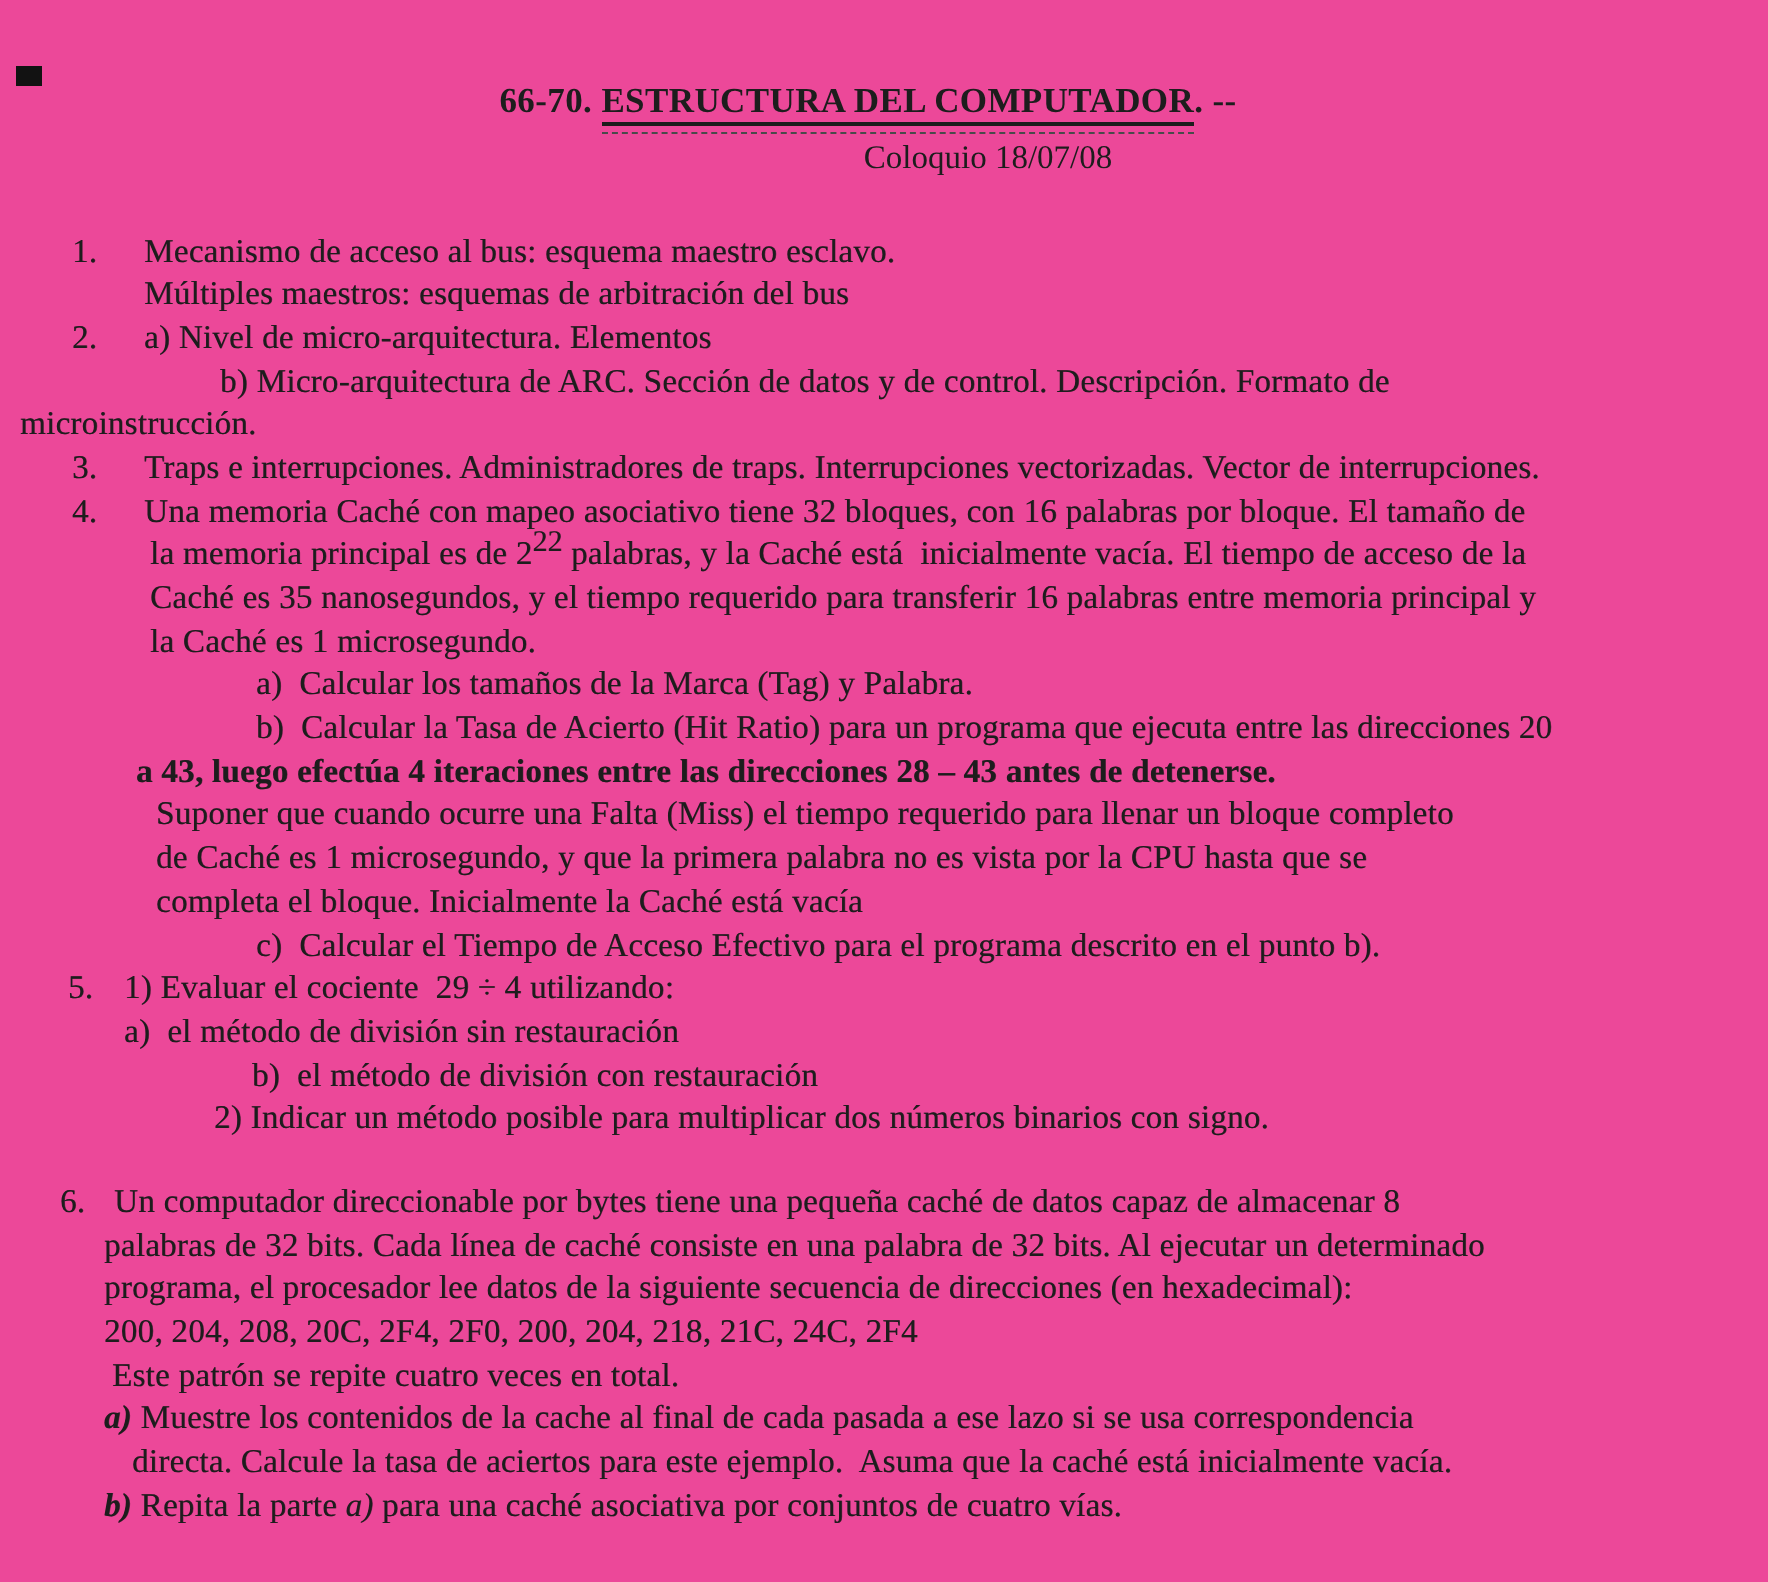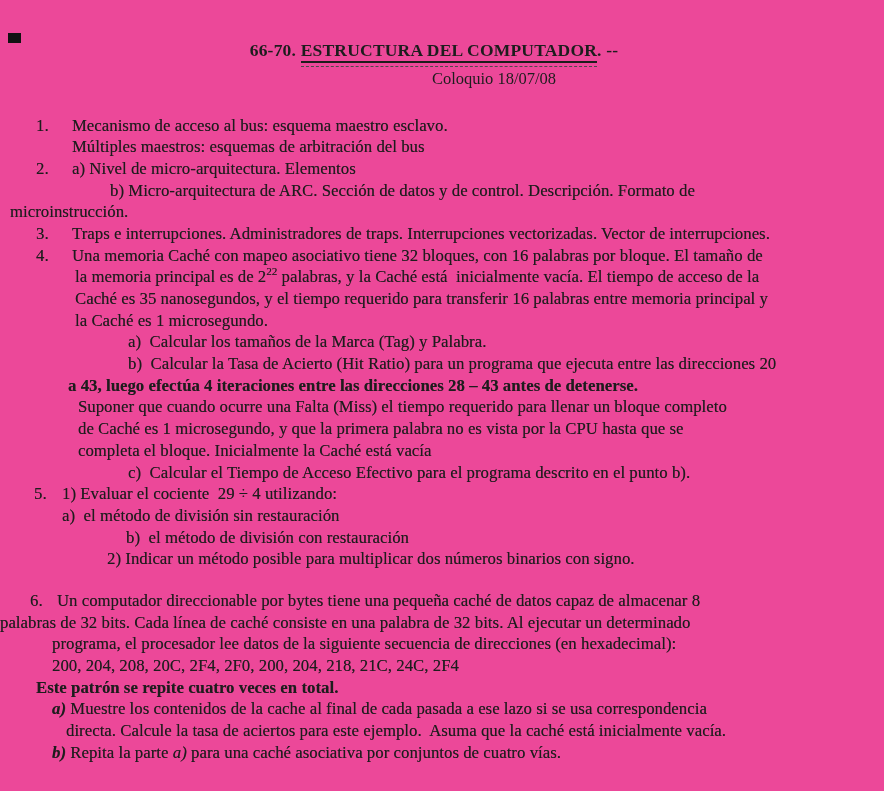--- a/index.html
+++ b/index.html
@@ -54,21 +54,21 @@
     position: relative;
     height: 21.7px;
     line-height: 21.7px;
     white-space: pre;
   }
   .marker {
     position: absolute;
     top: 0;
   }
   .docbody sup {
-    font-size: 11px;
+    font-size: 15px;
     line-height: 0;
     vertical-align: super;
     letter-spacing: 0;
   }
   .seg-i  { font-style: italic; }
   .seg-bi { font-weight: 700; font-style: italic; }
 </style>
 </head>
 <body>
 
@@ -96,21 +96,21 @@
       <div class="ln" style="padding-left: 68px; font-weight: bold;"><span>a 43, luego efectúa 4 iteraciones entre las direcciones 28 – 43 antes de detenerse.</span></div>
       <div class="ln" style="padding-left: 78px;"><span>Suponer que cuando ocurre una Falta (Miss) el tiempo requerido para llenar un bloque completo</span></div>
       <div class="ln" style="padding-left: 78px;"><span>de Caché es 1 microsegundo, y que la primera palabra no es vista por la CPU hasta que se</span></div>
       <div class="ln" style="padding-left: 78px;"><span>completa el bloque. Inicialmente la Caché está vacía</span></div>
       <div class="ln" style="padding-left: 128px;"><span>c)  Calcular el Tiempo de Acceso Efectivo para el programa descrito en el punto b).</span></div>
       <div class="ln" style="padding-left: 62px;"><span class="marker" style="left: 34px;">5.</span><span>1) Evaluar el cociente  29 ÷ 4 utilizando:</span></div>
       <div class="ln" style="padding-left: 62px;"><span>a)  el método de división sin restauración</span></div>
       <div class="ln" style="padding-left: 126px;"><span>b)  el método de división con restauración</span></div>
       <div class="ln" style="padding-left: 59px; margin-left: 48px;"><span>2) Indicar un método posible para multiplicar dos números binarios con signo.</span></div>
       <div class="ln" style="padding-left: 57px; margin-top: 20px;"><span class="marker" style="left: 30px;">6.</span><span>Un computador direccionable por bytes tiene una pequeña caché de datos capaz de almacenar 8</span></div>
-      <div class="ln" style=""><span>palabras de 32 bits. Cada línea de caché consiste en una palabra de 32 bits. Al ejecutar un determinado</span></div>
+      <div class="ln" style="padding-left: 52px;"><span>palabras de 32 bits. Cada línea de caché consiste en una palabra de 32 bits. Al ejecutar un determinado</span></div>
       <div class="ln" style="padding-left: 52px;"><span>programa, el procesador lee datos de la siguiente secuencia de direcciones (en hexadecimal):</span></div>
       <div class="ln" style="padding-left: 52px;"><span>200, 204, 208, 20C, 2F4, 2F0, 200, 204, 218, 21C, 24C, 2F4</span></div>
-      <div class="ln" style="padding-left: 36px; font-weight: bold;"><span>Este patrón se repite cuatro veces en total.</span></div>
+      <div class="ln" style="padding-left: 56px;"><span>Este patrón se repite cuatro veces en total.</span></div>
       <div class="ln" style="padding-left: 52px;"><span class="seg-bi">a)</span><span> Muestre los contenidos de la cache al final de cada pasada a ese lazo si se usa correspondencia</span></div>
       <div class="ln" style="padding-left: 66px;"><span>directa. Calcule la tasa de aciertos para este ejemplo.  Asuma que la caché está inicialmente vacía.</span></div>
       <div class="ln" style="padding-left: 52px;"><span class="seg-bi">b)</span><span> Repita la parte </span><span class="seg-i">a)</span><span> para una caché asociativa por conjuntos de cuatro vías.</span></div>
     </main>
 </div>
 
 </body></html>

